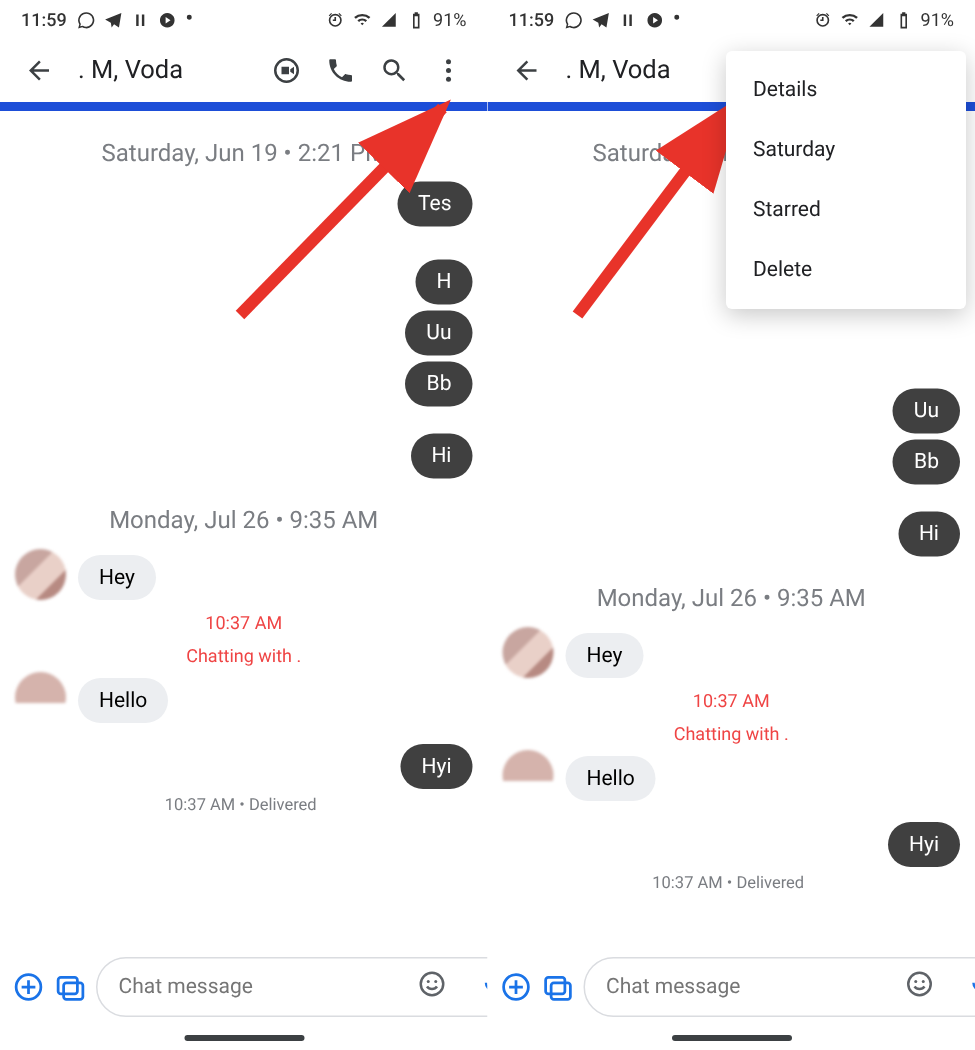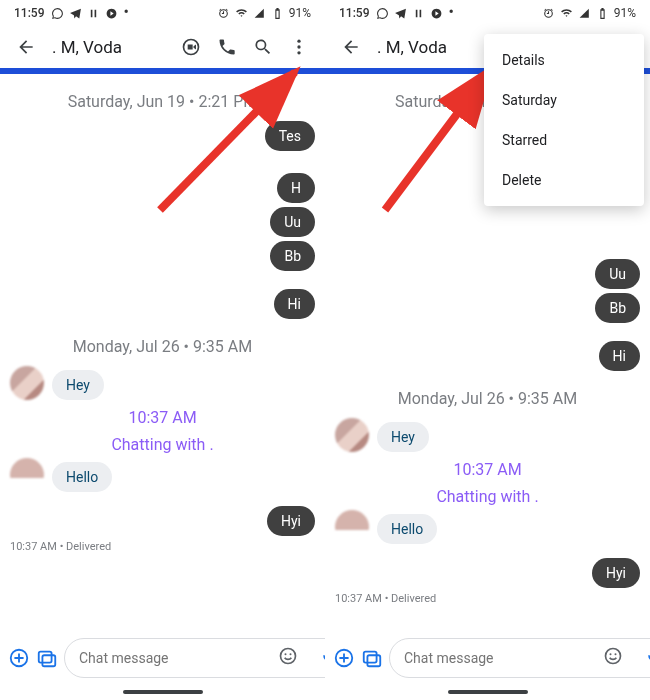--- a/index.html
+++ b/index.html
@@ -14,30 +14,30 @@
   .dot4{font-size:16px;line-height:1;position:relative;top:-1px}
   
   .appbar{height:48px;display:flex;align-items:center;padding:0 8px;gap:6px;border-bottom:6px solid #1d4ed8}
   .iconbtn{width:36px;height:36px;display:flex;align-items:center;justify-content:center;border-radius:50%}
   .iconbtn svg{width:20px;height:20px;fill:#3c4043}
   .title{font-size:17px;color:#202124;margin-left:2px;flex:1}
   .appbar .actions{display:flex;align-items:center}
   
   .thread{flex:1;overflow:hidden;position:relative;padding:0 10px 0 10px}
   .datestamp{text-align:center;font-size:16px;color:#7a7d82;margin:18px 0 10px}
-  .sysline{text-align:center;font-size:16px;color:#8b5cf6;margin:8px 0 4px}
+  .sysline{text-align:center;font-size:12px;color:#ef4444;margin:8px 0 4px}
   .row{display:flex;margin:4px 0}
   .row.out{justify-content:flex-end}
   .row.in{justify-content:flex-start;align-items:flex-end;gap:8px}
   .bubble{padding:8px 14px;border-radius:18px;font-size:14px;line-height:1;max-width:220px}
   .out .bubble{background:#404040;color:#fff}
-  .in .bubble{background:#eceef1;color:#0c4a6e}
+  .in .bubble{background:#eceef1;color:#000000}
   .avatar{width:34px;height:34px;border-radius:50%;background:#caa;background:linear-gradient(135deg,#c8a6a0 0 40%,#e9d0c8 40% 70%,#b78a82 70% 100%);filter:blur(1px)}
   .avatar.b{background:linear-gradient(180deg,#d5b3ac 0 60%,#fff 60% 100%)}
-  .substamp{text-align:left;font-size:11px;color:#7a7d82;margin-top:2px;margin-right:4px}
+  .substamp{text-align:center;font-size:11px;color:#7a7d82;margin-top:2px;margin-right:4px}
   
   .composer{height:56px;display:flex;align-items:center;gap:6px;padding:0 8px}
   .composer .round{width:34px;height:34px;display:flex;align-items:center;justify-content:center}
   .composer .round svg{width:22px;height:22px;fill:#1a73e8}
   .field{flex:1;height:40px;border:1px solid #dadce0;border-radius:20px;display:flex;align-items:center;padding:0 8px 0 14px;gap:21px}
   .field input{flex:1;border:none;outline:none;font-size:14px;color:#5f6368;background:transparent}
   .field svg{width:20px;height:20px;fill:#5f6368}
   .field .mic svg{fill:#1a73e8}
   .navpill{width:80px;height:4px;background:#3c4043;border-radius:2px;margin:4px auto 6px}
   

